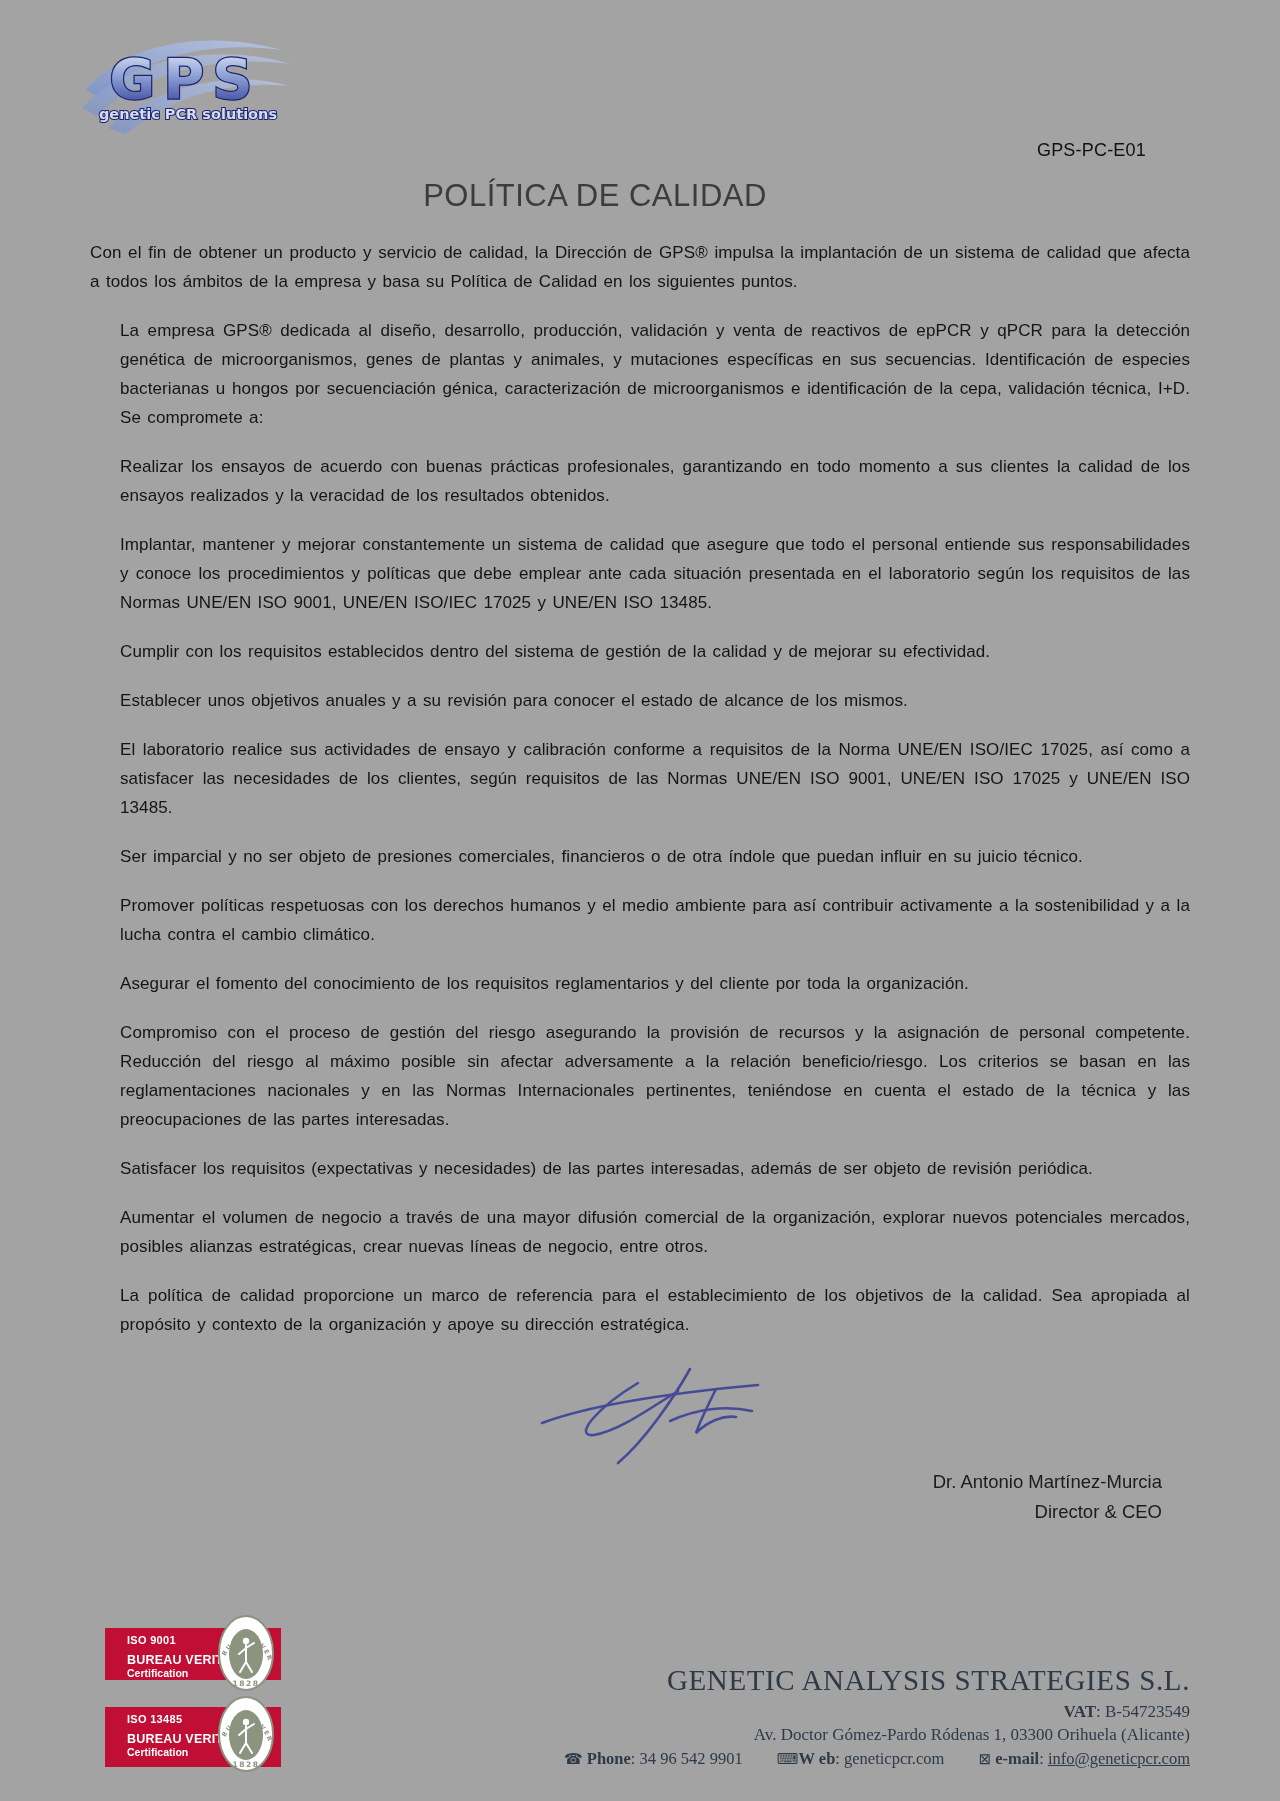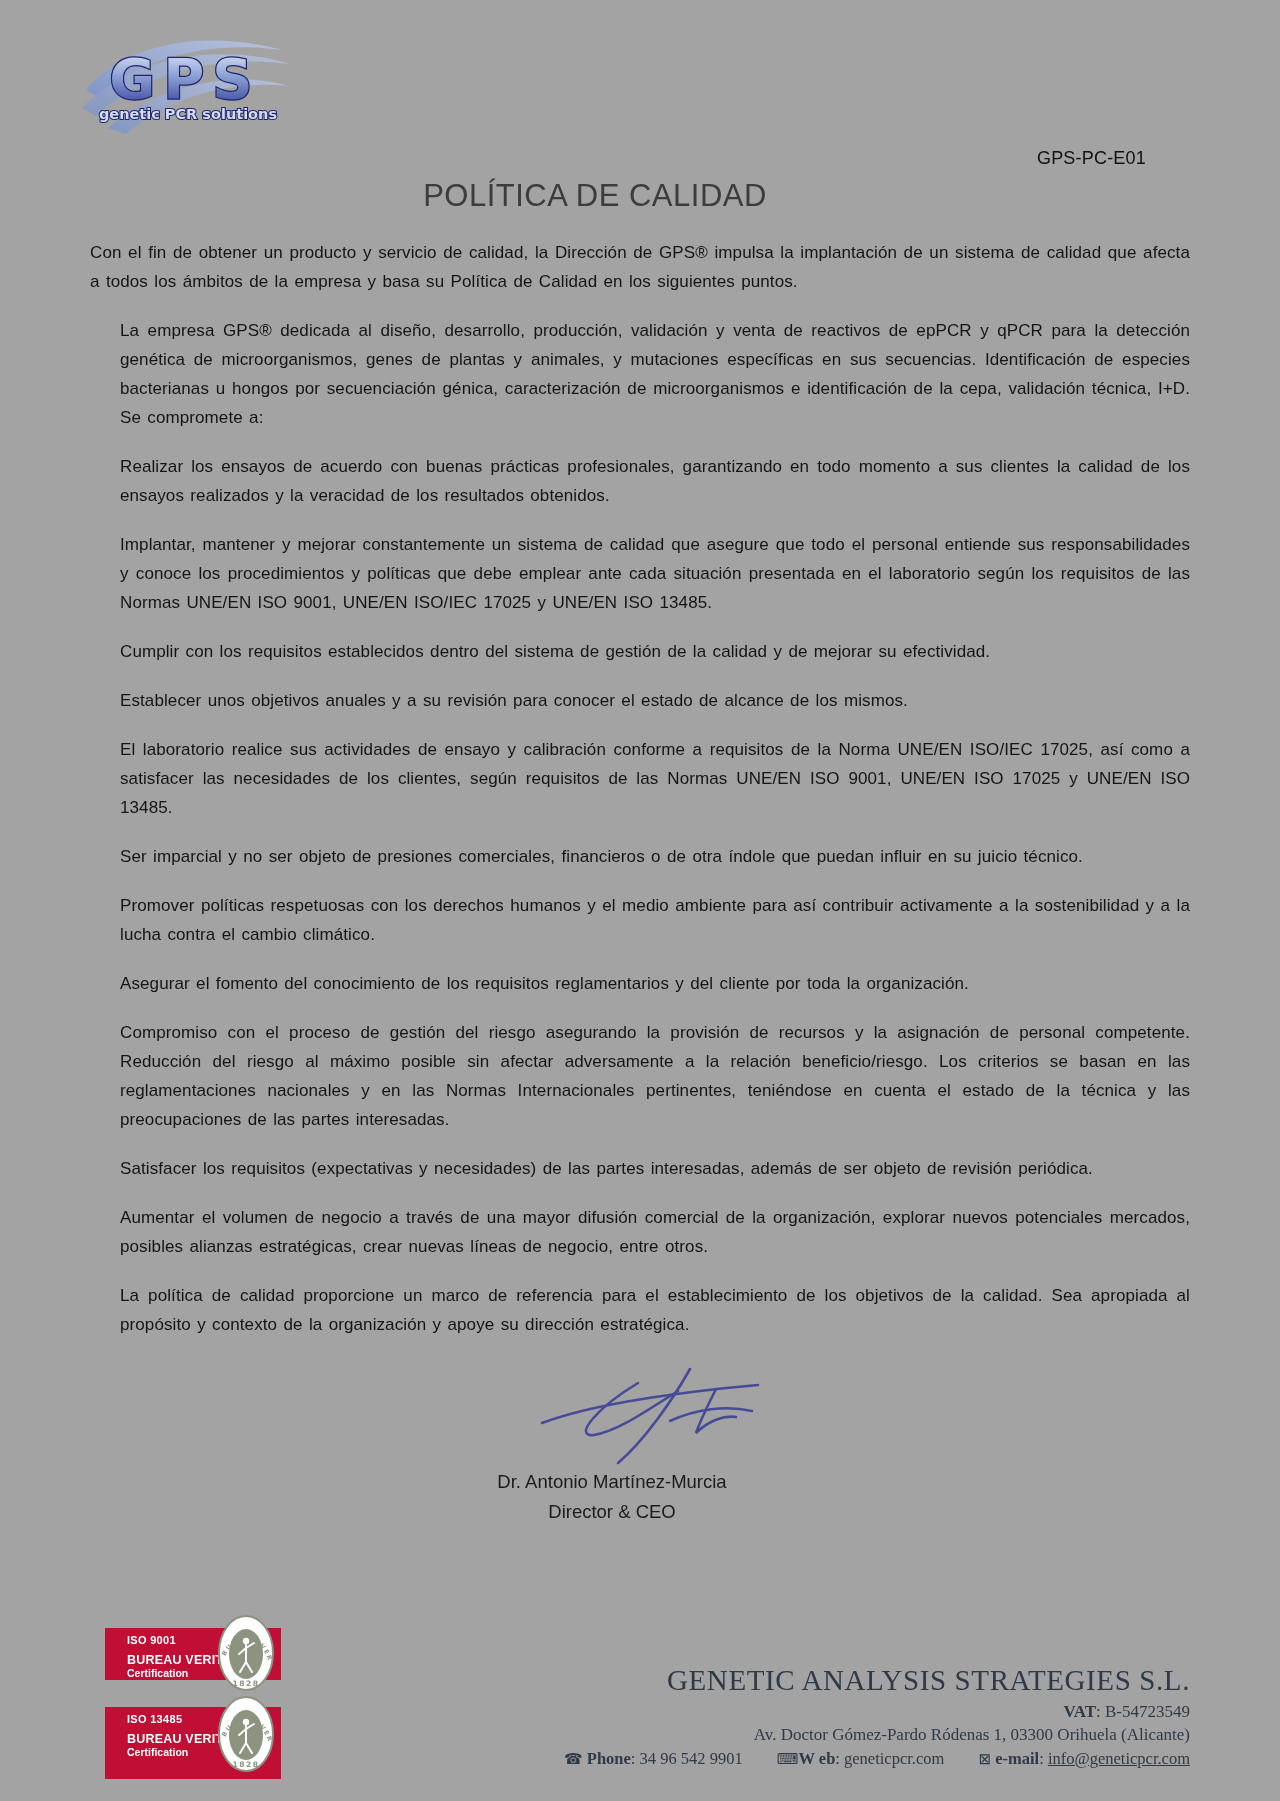--- a/index.html
+++ b/index.html
@@ -9,50 +9,50 @@
     width:1280px; height:1801px;
     background:#a3a3a3;
     font-family:"Liberation Sans", sans-serif;
     color:#161616;
     overflow:hidden;
   }
 
   
   .logo-wrap { position:absolute; left:78px; top:24px; width:215px; height:112px; }
   .doc-code {
-    position:absolute; top:148px; right:134px;
+    position:absolute; top:140px; right:134px;
     font-size:18px; color:#111; letter-spacing:0.2px;
   }
   .doc-title {
     position:absolute; top:178px; left:0; width:100%;
     text-align:center; transform:translateX(-45px);
     font-size:31px; font-weight:300; color:#3c3c3c; letter-spacing:0.5px;
   }
 
   
   .content { position:absolute; top:238px; left:90px; width:1100px; }
   .content p {
     text-align:justify;
     font-size:17px; line-height:29px;
     word-spacing:1.5px; letter-spacing:0.1px;
     margin-bottom:20px;
     color:#151515;
   }
   .content p.indent { margin-left:30px; }
 
   
-  .sign-block { position:relative; width:100%; text-align:center; margin-top:2px; }
+  .sign-block { position:relative; width:100%; text-align:right; margin-top:2px; }
   .sign-svg { display:block; margin:0 auto; margin-left:430px; }
   .sign-name { font-size:18.5px; color:#1c1c1c; margin-top:4px; transform:translateX(-28px); }
   .sign-role { font-size:18.5px; color:#1c1c1c; margin-top:8px; transform:translateX(-28px); }
 
   
   .badge { position:absolute; left:105px; width:176px; height:52px; background:#c00e34; }
   .badge.b1 { top:1628px; }
-  .badge.b2 { top:1707px; height:72px; }
+  .badge.b2 { top:1707px; height:60px; }
   .badge-text { padding:6px 0 8px 10px; color:#ffffff; white-space:nowrap;margin-left:12px; }
   .badge-iso  { font-size:11px; font-weight:bold; letter-spacing:0.3px; }
   .badge-org  { font-size:12.5px; font-weight:bold; margin-top:7px; letter-spacing:0.2px; }
   .badge-cert { font-size:10.5px; font-weight:bold; }
   .badge-emblem { position:absolute; right:6px; top:-14px; }
   .b2 .badge-emblem { top:-12px; }
 
   .company-block {
     position:absolute; right:90px; top:1664px;
     text-align:right;

